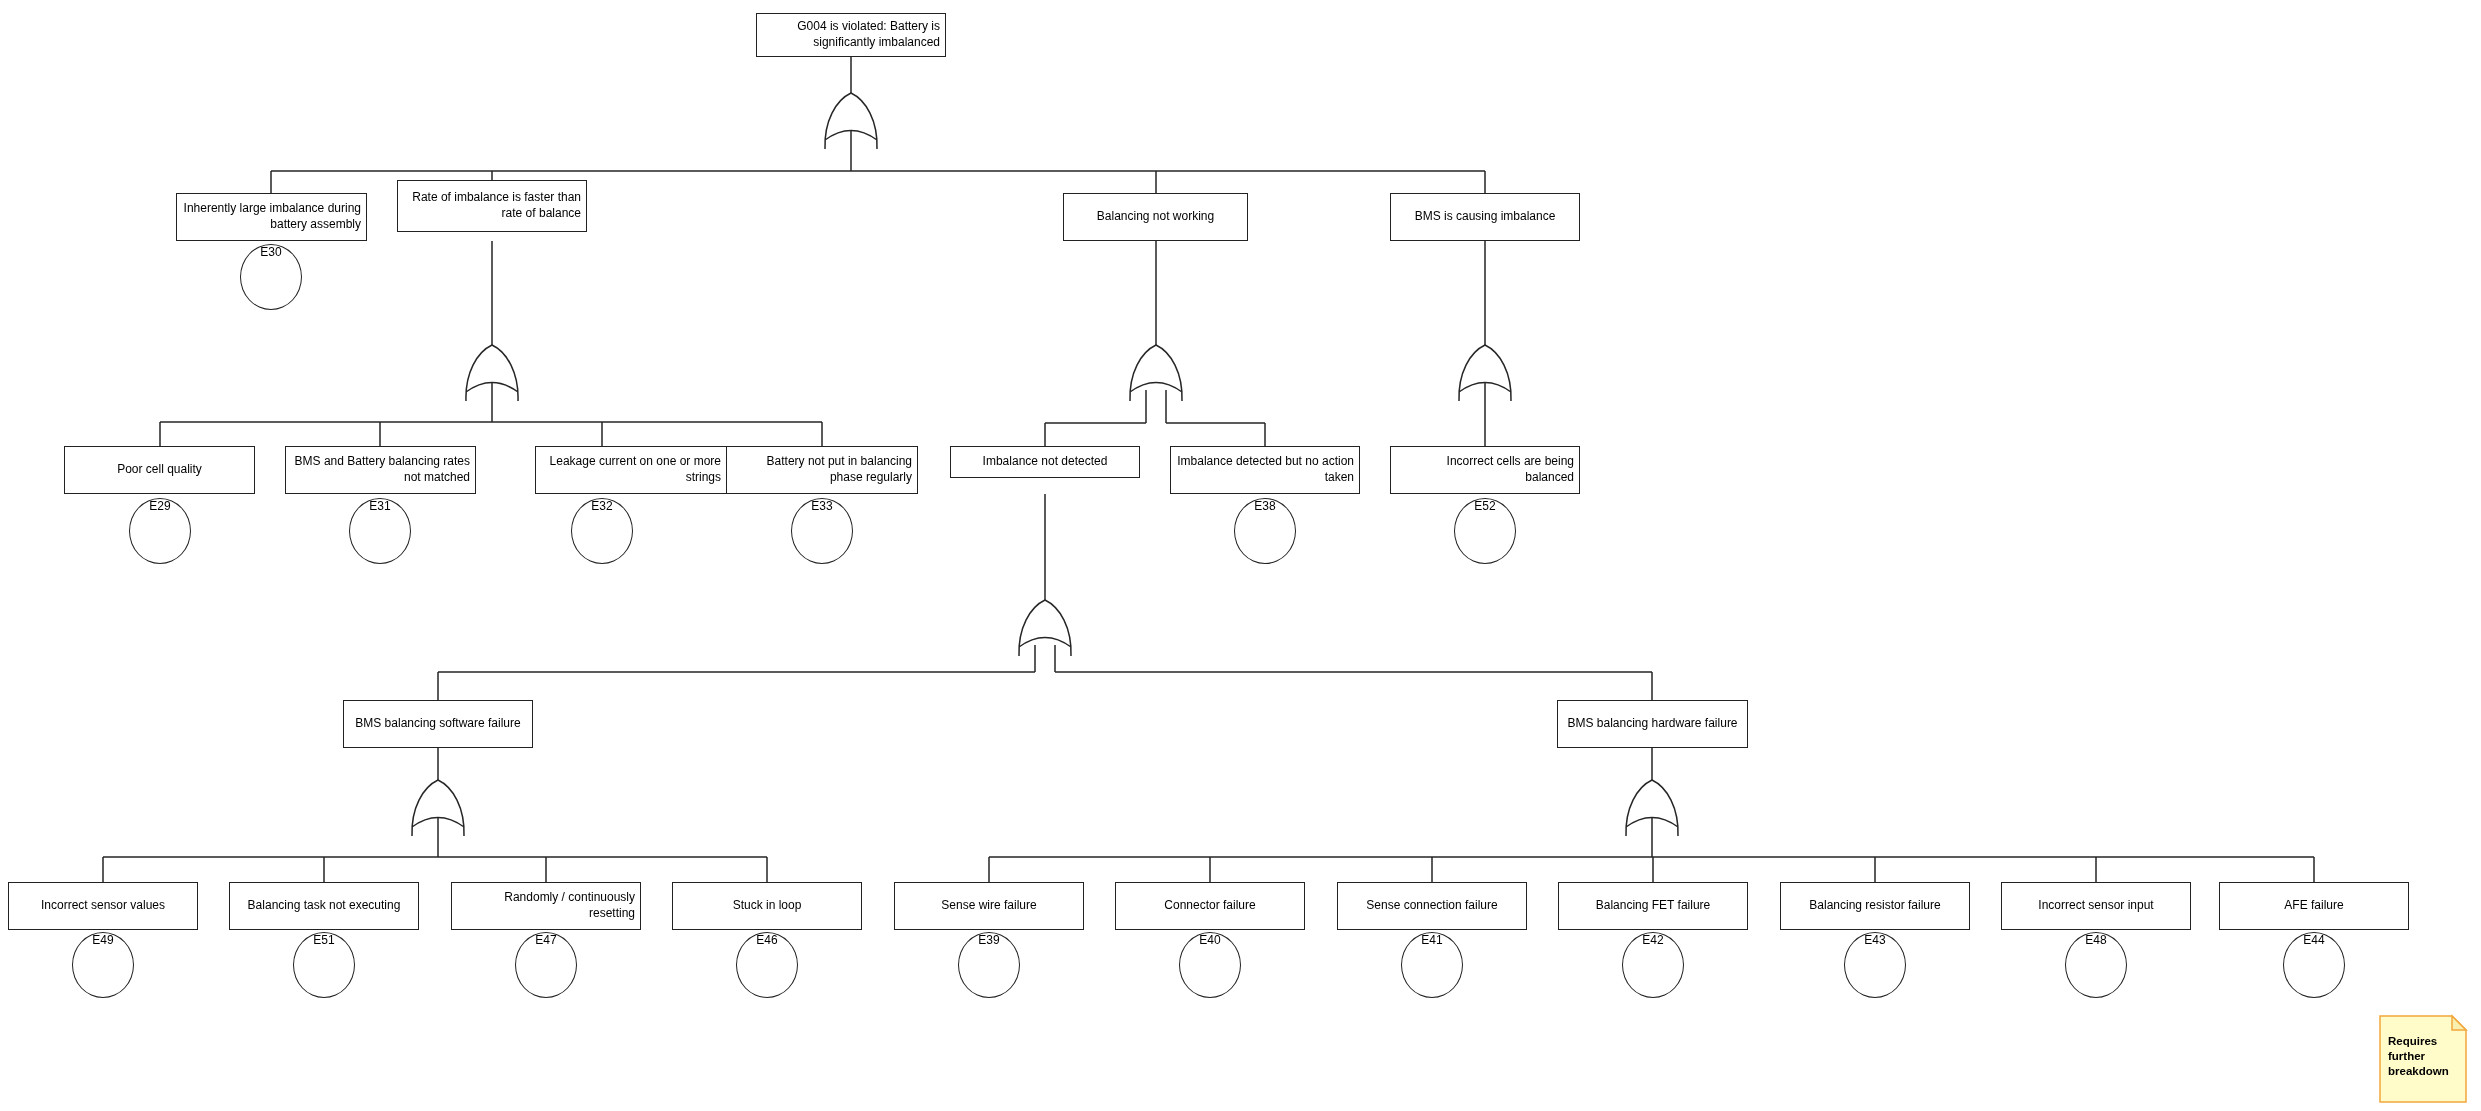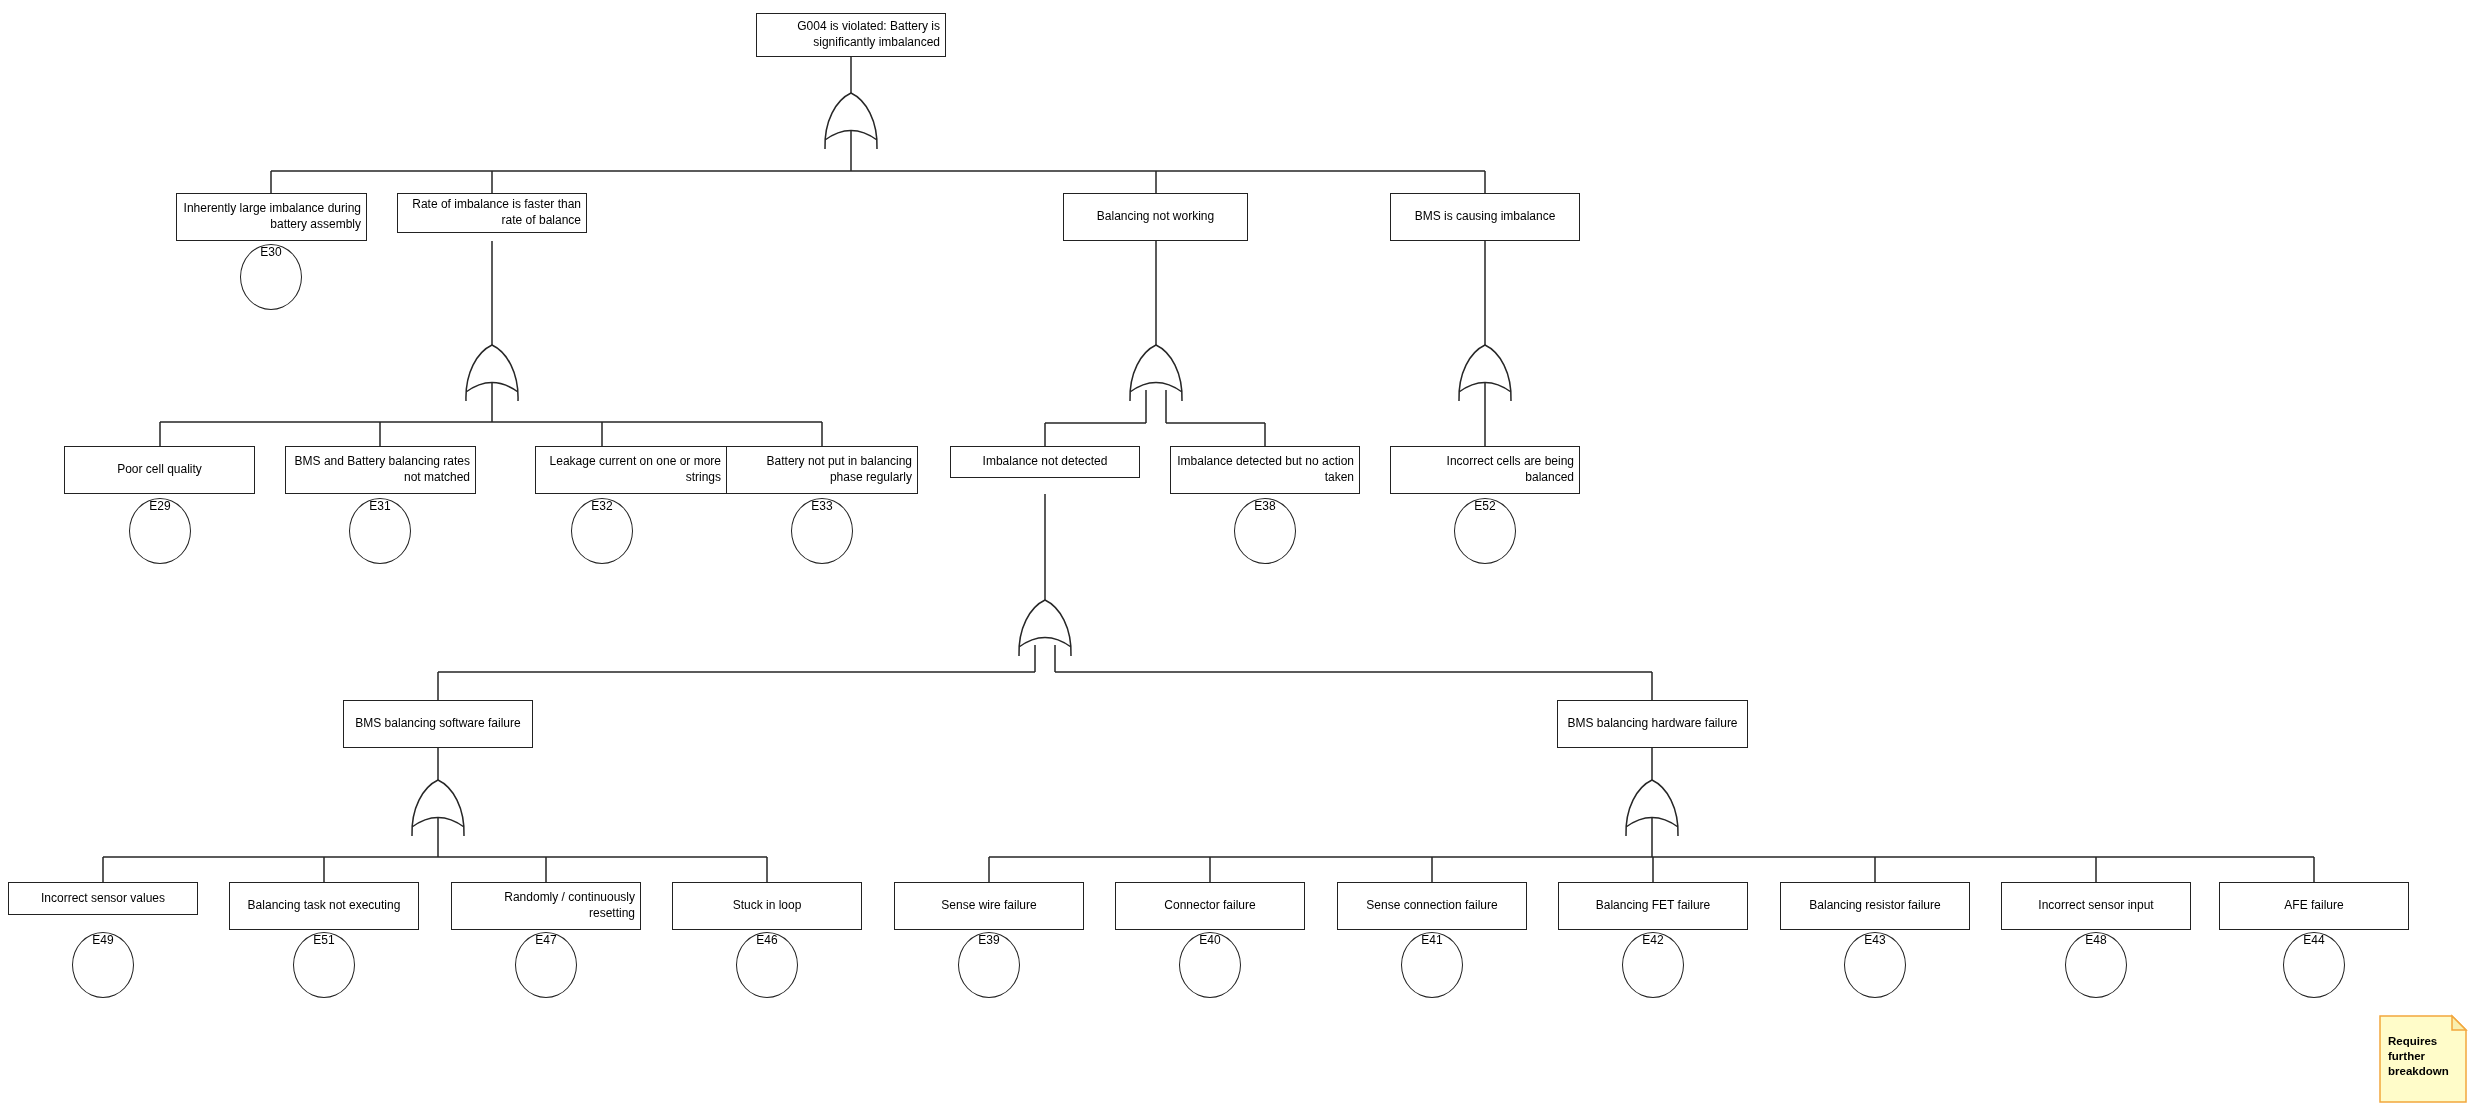--- a/index.html
+++ b/index.html
@@ -60,21 +60,21 @@
       <path fill="#F9EFAE" d="M2452,1016 L2452,1030 L2466,1030 Z"></path>
     </g>
   </svg>
 
   <div class="node" style="left:756px;top:13px;width:190px;height:44px">
       <span>G004 is violated: Battery is significantly imbalanced</span>
     </div>
   <div class="node" style="left:176px;top:193px;width:191px;height:48px">
       <span>Inherently large imbalance during battery assembly</span>
     </div>
-  <div class="node" style="left:397px;top:193px;width:190px;height:40px">
+  <div class="node" style="left:397px;top:180px;width:190px;height:52px">
       <span>Rate of imbalance is faster than rate of balance</span>
     </div>
   <div class="node" style="left:1063px;top:193px;width:185px;height:48px">
       <span>Balancing not working</span>
     </div>
   <div class="node" style="left:1390px;top:193px;width:190px;height:48px">
       <span>BMS is causing imbalance</span>
     </div>
 
   <div class="node" style="left:64px;top:446px;width:191px;height:48px">
@@ -99,21 +99,21 @@
       <span>Incorrect cells are being balanced</span>
     </div>
 
   <div class="node" style="left:343px;top:700px;width:190px;height:48px">
       <span>BMS balancing software failure</span>
     </div>
   <div class="node" style="left:1557px;top:700px;width:191px;height:48px">
       <span>BMS balancing hardware failure</span>
     </div>
 
-  <div class="node" style="left:8px;top:882px;width:190px;height:33px">
+  <div class="node" style="left:8px;top:882px;width:190px;height:48px">
       <span>Incorrect sensor values</span>
     </div>
   <div class="node" style="left:229px;top:882px;width:190px;height:48px">
       <span>Balancing task not executing</span>
     </div>
   <div class="node" style="left:451px;top:882px;width:190px;height:48px">
       <span>Randomly / continuously resetting</span>
     </div>
   <div class="node" style="left:672px;top:882px;width:190px;height:48px">
       <span>Stuck in loop</span>

